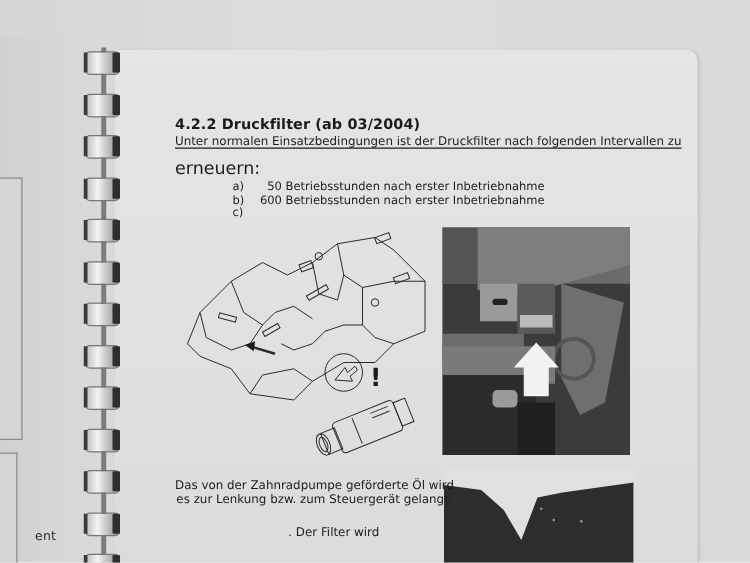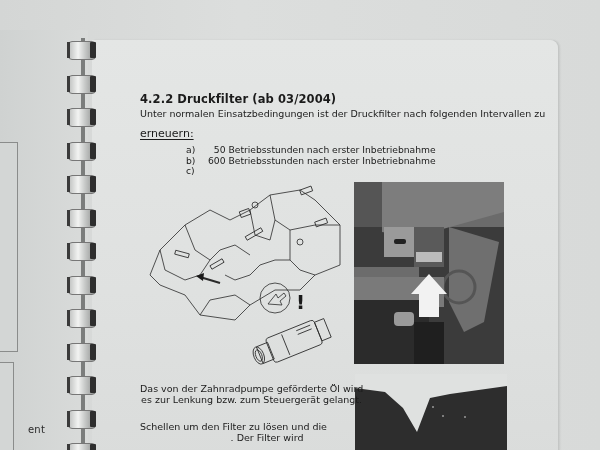--- a/index.html
+++ b/index.html
@@ -54,25 +54,25 @@
     }
     .ring .front {
       position:absolute; left:1px; top:1px; width:3px; height:16px;
       background:#3a3a3a;
     }
     .content { position:absolute; color:#1b1b1b; }
     .heading {
       left:140px; top:92px; font-size:11.5px; font-weight:bold; letter-spacing:0.1px;
     }
     .intro1 {
-      left:140px; top:108px; font-size:9.5px; 
+      left:140px; top:108px; font-size:9.5px; text-decoration:underline;
       text-underline-offset:2px; white-space:nowrap;
     }
     .intro2 {
-      left:140px; top:127px; font-size:11px; text-decoration:underline;
+      left:140px; top:127px; font-size:14px; 
       text-underline-offset:2px;
     }
     .list { left:186px; top:145px; font-size:9.2px; line-height:10.5px; }
     .list .li { display:flex; white-space:nowrap; }
     .list .lbl { width:22px; }
     .para { font-size:9.5px; line-height:11px; white-space:nowrap; }
     .para1 { left:140px; top:383px;text-align:center; }
     .para2 { left:140px; top:421px; }
     .diagram { position:absolute; left:140px; top:180px; width:210px; height:190px; }
     .photo1 {
@@ -253,15 +253,14 @@
     <circle cx="110" cy="43" r="1" fill="#999"></circle>
     <circle cx="78" cy="33" r="1" fill="#999"></circle>
   </svg>
 </div>
 
 <div class="content para para1">
   <div>Das von der Zahnradpumpe geförderte Öl wird</div>
   <div>es zur Lenkung bzw. zum Steuergerät gelangt.</div>
 </div>
 <div class="content para para2">
-  <div>Schellen um den Filter zu lösen und die</div>
   <div style="white-space:pre">                              . Der Filter wird</div>
 </div>
 
 </body></html>

